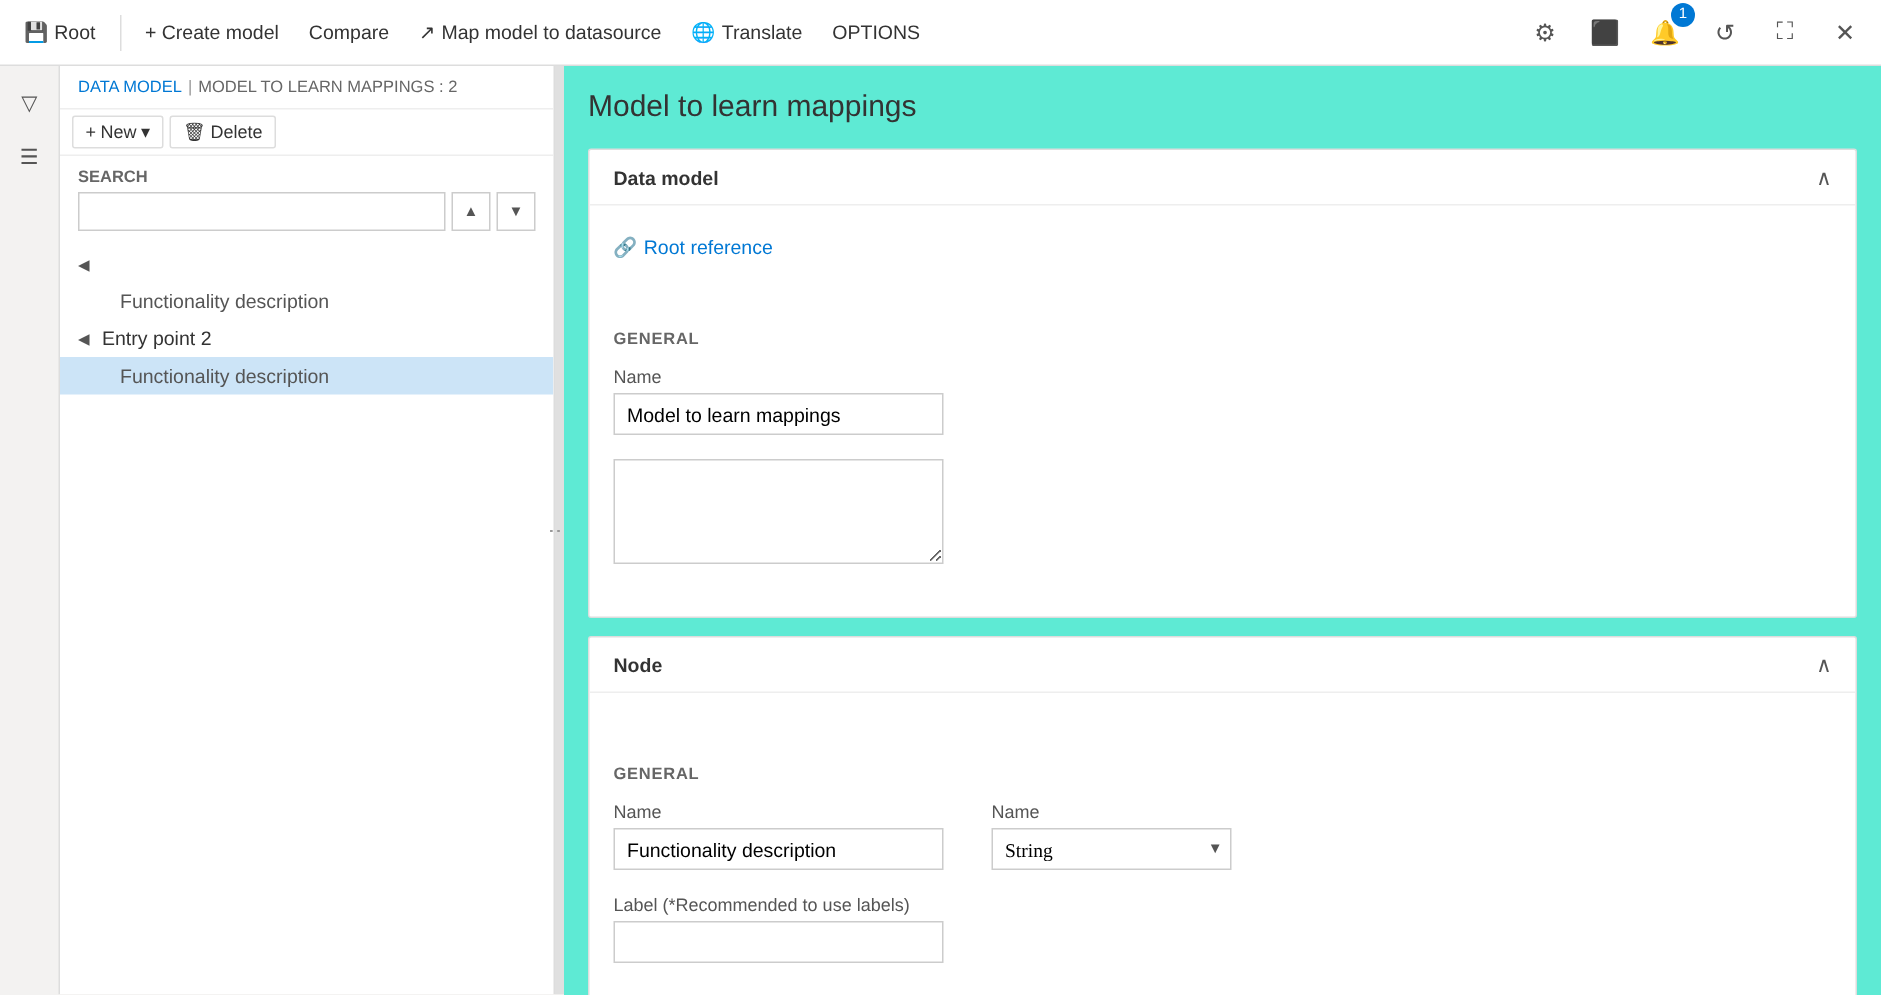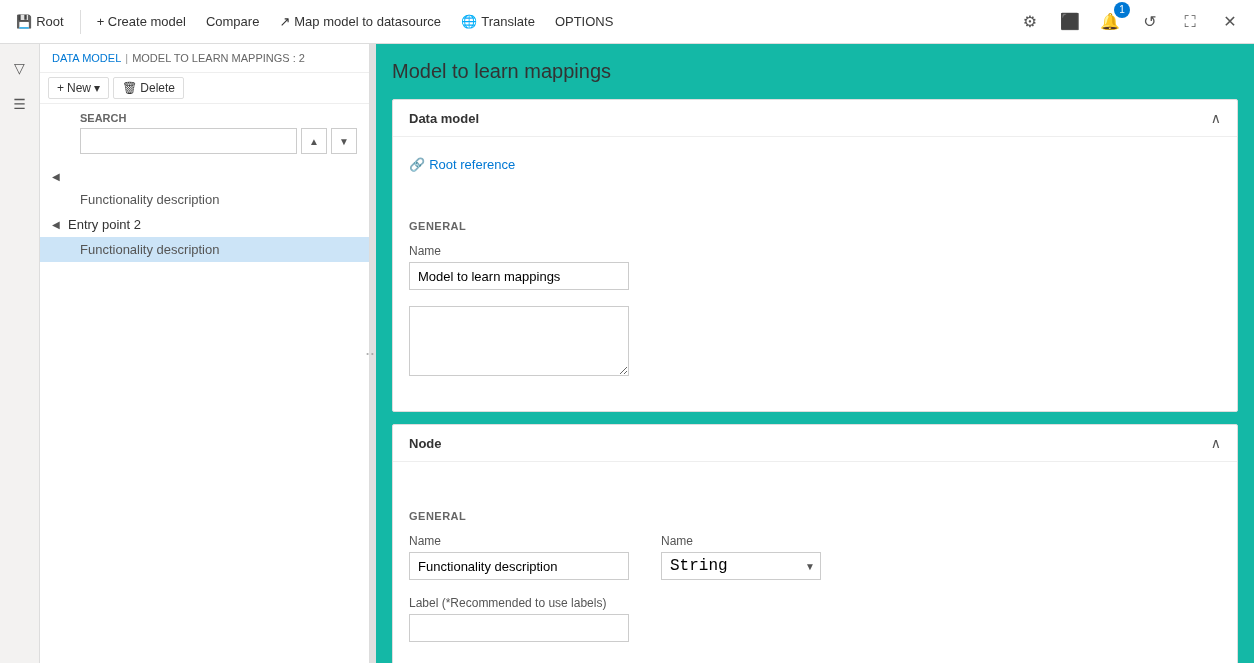--- a/index.html
+++ b/index.html
@@ -102,21 +102,20 @@
     .panel-btn {
       display: flex; align-items: center; gap: 3px;
       padding: 3px 8px; border: 1px solid #ddd; background: #fff;
       cursor: pointer; font-size: 12px; color: #333; border-radius: 2px;
     }
 
     
     .search-section {
       padding: 8px 12px;
       flex-shrink: 0;
-      margin-left: 28px;
     }
     .search-label { font-size: 11px; font-weight: 600; color: #666; margin-bottom: 4px; text-transform: uppercase; }
     .search-row { display: flex; gap: 4px; align-items: center; }
     .search-input {
       flex: 1; height: 26px; border: 1px solid #ccc; padding: 2px 6px;
       font-size: 12px; outline: none;
     }
     .nav-btn {
       width: 26px; height: 26px; border: 1px solid #ccc; background: #fff;
       cursor: pointer; display: flex; align-items: center; justify-content: center;
@@ -153,21 +152,21 @@
       cursor: col-resize;
       flex-shrink: 0;
       display: flex; align-items: center; justify-content: center;
     }
     .resize-dots { font-size: 14px; color: #999; writing-mode: vertical-lr; }
 
     
     .right-panel {
       flex: 1;
       overflow-y: auto;
-      background: #14b8a6;
+      background: #5eead4;
       padding: 16px;
     }
 
     .page-title {
       font-size: 20px; font-weight: 300; color: #333;
       margin-bottom: 16px;
     }
 
     
     .section-card {
@@ -211,22 +210,22 @@
       width: 220px; height: 70px; border: 1px solid #ccc; padding: 4px 8px;
       font-size: 13px; outline: none; resize: vertical; font-family: inherit;
     }
 
     
     .node-form-row { display: flex; gap: 32px; align-items: flex-start; }
     .node-form-col { }
     .select-wrapper { position: relative; display: inline-block; }
     .form-select {
       width: 160px; height: 28px; border: 1px solid #ccc; padding: 2px 24px 2px 8px;
-      font-size: 16px; outline: none; appearance: none; background: #fff;
-      cursor: pointer; font-family: Liberation Mono, monospace;
+      font-size: 13px; outline: none; appearance: none; background: #fff;
+      cursor: pointer; font-family: Liberation Serif, serif;
     }
     .select-arrow {
       position: absolute; right: 6px; top: 50%; transform: translateY(-50%);
       font-size: 10px; color: #555; pointer-events: none;
     }
 
     
     .right-panel::-webkit-scrollbar { width: 6px; }
     .right-panel::-webkit-scrollbar-track { background: #f0f0f0; }
     .right-panel::-webkit-scrollbar-thumb { background: #ccc; border-radius: 3px; }

